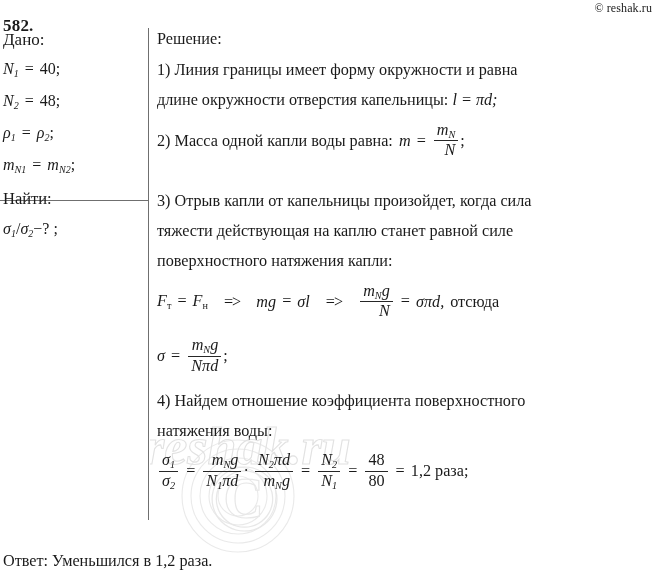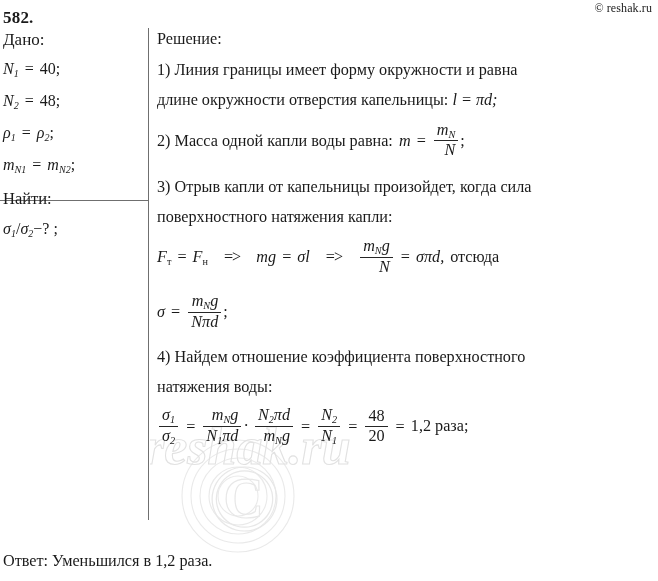--- a/index.html
+++ b/index.html
@@ -55,21 +55,21 @@
     font-weight: 700;
     fill: none;
     stroke: #d4d4d4;
     stroke-width: 1.2;
   }
 
   
   .task-no {
     position: absolute;
     left: 3px;
-    top: 8px;
+    top: 16px;
     font-size: 17px;
     font-weight: 700;
     letter-spacing: .2px;
     z-index: 3;
     text-align: center;
   }
   .copyright {
     position: absolute;
     right: 6px;
     top: 1px;
@@ -254,30 +254,31 @@
 
     <div class="sol-line head">Решение:</div>
 
     <div class="sol-line">1) Линия границы имеет форму окружности и равна</div>
 
     <div class="sol-line">
       <span>длине окружности отверстия капельницы:</span>
       <span class="m">l = πd;</span>
     </div>
 
-    <div class="eqrow tall" style="margin-bottom:18px;">
+    <div class="eqrow tall" style="margin-bottom:32px;">
       <span>2) Масса одной капли воды равна:</span><span class="gap-s"></span><span class="m">m</span>
       <span class="op">=</span>
       <span class="frac">
         <span class="num m"><span>m</span><sub>N</sub></span>
         <span class="den m">N</span>
       </span><span class="mu">;</span>
     </div>
 
     <div class="sol-line">3) Отрыв капли от капельницы произойдет, когда сила</div>
+    <div class="sol-line">тяжести действующая на каплю станет равной силе</div>
     <div class="sol-line" style="">поверхностного натяжения капли:</div>
 
     <div class="eqrow tall" style="margin-bottom:16px;">
       <span class="m"><span>F</span><sub class="up">т</sub></span>
       <span class="op">=</span>
       <span class="m"><span>F</span><sub class="up">н</sub></span>
       <span class="gap"></span><span class="arrow">=&gt;</span><span class="gap"></span>
       <span class="m">mg</span>
       <span class="op">=</span>
       <span class="m">σl</span>
@@ -317,21 +318,21 @@
         <span class="den m"><span>m</span><sub>N</sub><span>g</span></span>
       </span>
       <span class="op">=</span>
       <span class="frac">
         <span class="num m"><span>N</span><sub>2</sub></span>
         <span class="den m"><span>N</span><sub>1</sub></span>
       </span>
       <span class="op">=</span>
       <span class="frac">
         <span class="num mu">48</span>
-        <span class="den mu">20</span>
+        <span class="den mu">80</span>
       </span>
       <span class="op">=</span>
       <span class="mu">1,2 раза;</span>
     </div>
 
   </div>
 
   <div class="answer">Ответ: Уменьшился в 1,2 раза.</div>
 
 </div>

